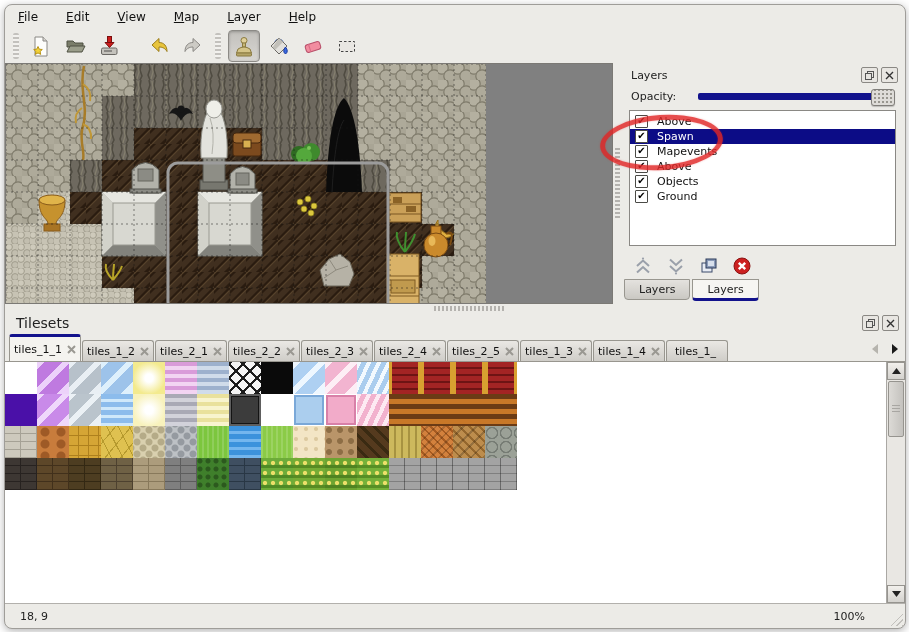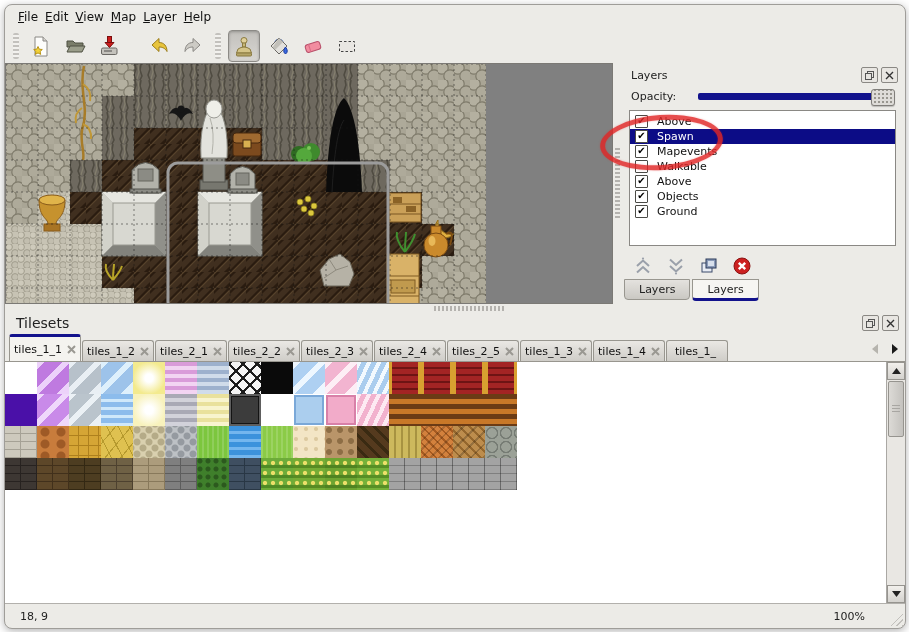--- a/index.html
+++ b/index.html
@@ -1,19 +1,19 @@
 <!DOCTYPE html>
 <html><head>
 <meta charset="utf-8">
 <style>
   html,body{margin:0;padding:0}
   body{width:909px;height:632px;background:#ffffff;font-family:"DejaVu Sans","Liberation Sans",sans-serif;position:relative;overflow:hidden;-webkit-font-smoothing:antialiased}
   .window{position:absolute;left:4px;top:4px;width:900px;height:623px;background:#ecebe7;border:1px solid #9f9d99;border-radius:8px;box-shadow:0 2px 8px rgba(0,0,0,.3);overflow:hidden;display:flex;flex-direction:column}
   
-  .menubar{height:24px;display:flex;align-items:center;padding-left:13px;gap:7px;font-size:12px;color:#111;flex:none}
+  .menubar{height:24px;display:flex;align-items:center;padding-left:13px;gap:28px;font-size:12px;color:#111;flex:none}
   .menu-item{cursor:default}
   .menu-item u{text-decoration:underline}
   
   .toolbar{height:34px;display:flex;align-items:center;padding-left:3px;flex:none}
   .tgrip{width:6px;height:26px;margin:0 5px;background:repeating-linear-gradient(180deg,#c3c1bd 0 2px,#f2f1ee 2px 4px);border-radius:2px;flex:none}
   .tbtn{width:30px;height:30px;display:flex;align-items:center;justify-content:center;border-radius:4px;margin:0 2px;flex:none}
   .tbtn.active{background:linear-gradient(#c2c0bc,#d8d6d2);border:1px solid #8c8a86;box-shadow:inset 0 1px 3px rgba(0,0,0,.25)}
   .tspace{width:16px;flex:none}
   
   .main{flex:1;display:flex;min-height:0}
@@ -475,24 +475,20 @@
           </div>
           <div class="layer-row selected">
             <span class="cb">✔</span>
             <span class="layer-name">Spawn</span>
           </div>
           <div class="layer-row">
             <span class="cb">✔</span>
             <span class="layer-name">Mapevents</span>
           </div>
           <div class="layer-row">
-            <span class="cb"></span>
-            <span class="layer-name">Walkable</span>
-          </div>
-          <div class="layer-row">
             <span class="cb">✔</span>
             <span class="layer-name">Above</span>
           </div>
           <div class="layer-row">
             <span class="cb">✔</span>
             <span class="layer-name">Objects</span>
           </div>
           <div class="layer-row">
             <span class="cb">✔</span>
             <span class="layer-name">Ground</span>

